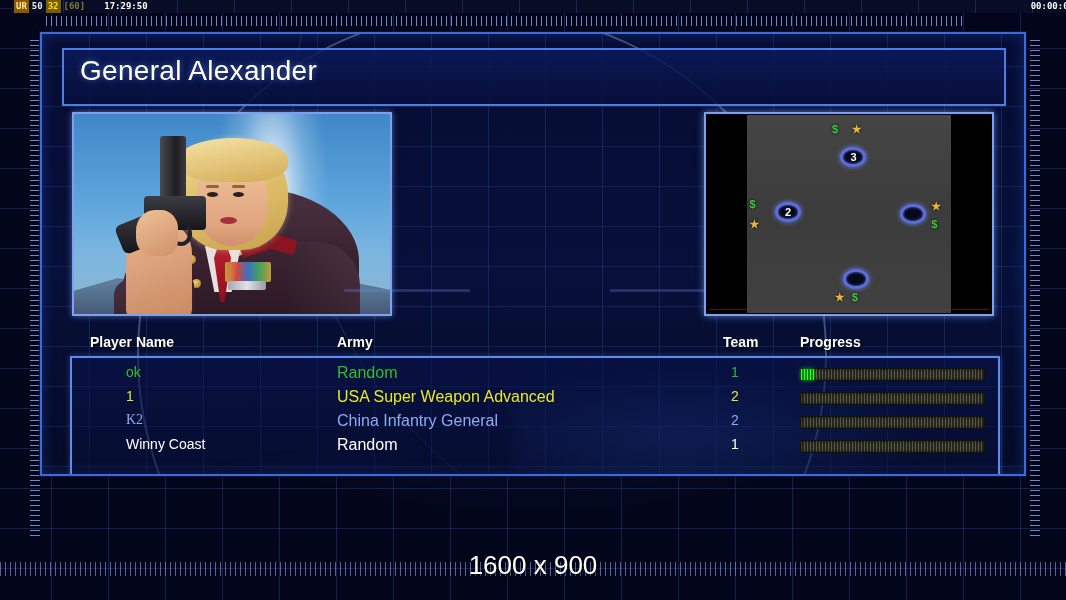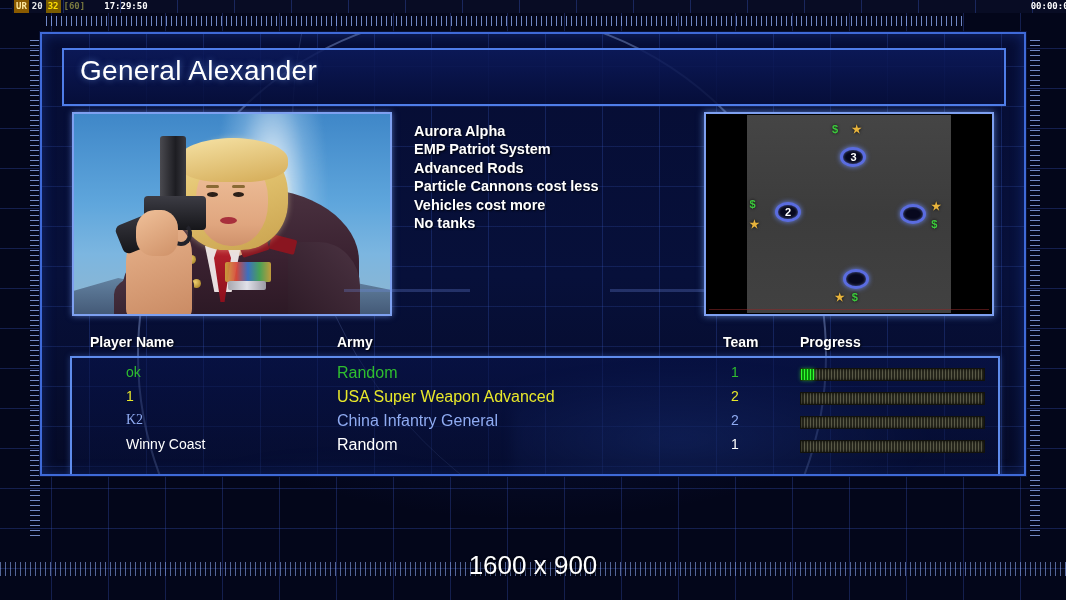--- a/index.html
+++ b/index.html
@@ -287,21 +287,21 @@
 <body>
 
 <div id="screen">
   <div class="bg-grid"></div>
   <div class="bg-vignette"></div>
 
   <div class="osbar">
     <div class="grid2"></div>
     <div class="stats">
       <span class="ur">UR</span>
-      <span class="n1">20</span>
+      <span class="n1">50</span>
       <span class="n2">32</span>
       <span class="n3">[60]</span>
       <span class="clk">17:29:50</span>
     </div>
     <div class="clock-right">00:00:00</div>
   </div>
 
   <div class="ruler-h" style="left:46px; top:16px; width:916px;"></div>
   <div class="ruler-v" style="left:30px; top:40px; height:500px;"></div>
   <div class="ruler-v" style="left:1030px; top:40px; height:500px;"></div>
@@ -346,28 +346,20 @@
         <div class="p-sleeve"></div>
         <div class="p-arm"></div>
         <div class="p-gun-barrel"></div>
         <div class="p-gun-body"></div>
         <div class="p-gun-trig"></div>
         <div class="p-gun-grip"></div>
         <div class="p-hand"></div>
       </div>
     </div>
 
-    <div class="ability-list">
-      <div>Aurora Alpha</div>
-      <div>EMP Patriot System</div>
-      <div>Advanced Rods</div>
-      <div>Particle Cannons cost less</div>
-      <div>Vehicles cost more</div>
-      <div>No tanks</div>
-    </div>
 
     <div class="deco-line" style="left:302px; top:255px; width:126px;"></div>
     <div class="deco-line" style="left:568px; top:255px; width:94px;"></div>
 
     <div class="map-box">
       <div class="map-inner">
         <div class="map-terrain"></div>
         <div class="map-border-line"></div>
         <div id="map-markers">
             <div class="start-pos" style="left: 47%; top: 16%;">3</div>

